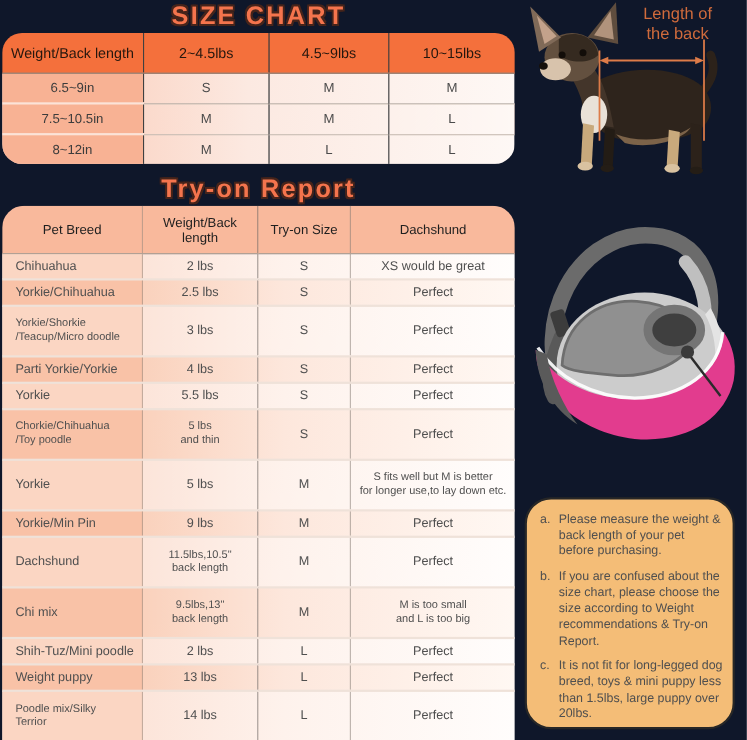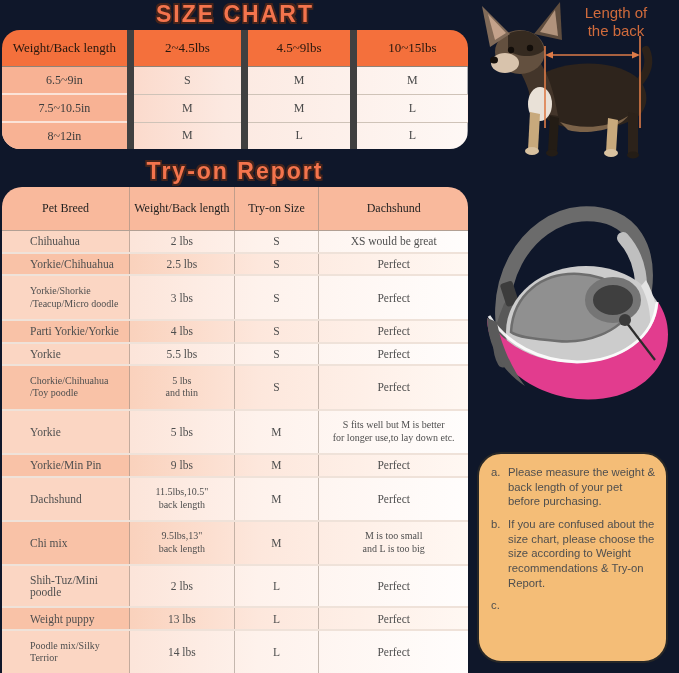--- a/index.html
+++ b/index.html
@@ -14,43 +14,43 @@
       -1.6px -1.6px 0 #46241b, 1.6px -1.6px 0 #46241b,
       -1.6px  1.6px 0 #46241b, 1.6px  1.6px 0 #46241b,
       -1.6px  0 0 #46241b, 1.6px 0 0 #46241b,
        0 -1.6px 0 #46241b, 0 1.6px 0 #46241b;
   }
   #size-chart-title{top:1px;left:0;width:470px;text-align:center;font-size:23px;}
   #tryon-title{top:158px;left:0;width:470px;text-align:center;font-size:23px;}
   .tips-title{left:481px;top:414px;font-size:27px;letter-spacing:1px;font-style:italic;margin-top:48px;}
 
   
-  .tbl-wrap{position:absolute;overflow:hidden;font-family:Liberation Serif, serif;}
+  .tbl-wrap{position:absolute;overflow:hidden;}
   #size-wrap{left:2px;top:30px;width:466px;height:119px;border-radius:18px;}
   #tryon-wrap{left:2px;top:187px;width:466px;height:486px;border-radius:20px 20px 0 0;}
   table{width:100%;height:100%;border-collapse:collapse;table-layout:fixed;}
   th,td{padding:0 2px;vertical-align:middle;text-align:center;white-space:pre-line;}
 
   
   #size-table th{background:#F4703C;height:36px;font-size:13px;font-weight:normal;color:#26170e;
     border-bottom:1px solid #8f8378;}
-  #size-table th + th, #size-table td + td{border-left:7px solid #404040;}
+  #size-table th + th, #size-table td + td{border-left:1px solid #404040;}
   #size-table tbody tr + tr td{border-top:1px solid #cfc3b8;}
   #size-table td{font-size:12px;color:#4b4b4b;}
   #size-table tbody tr{background:linear-gradient(90deg,#FBDACC 28%,#FCE9E1 48%,#FEF8F5 100%);}
   #size-table td:first-child{background:#F8B294;color:#3c3c3c;margin-left:21px;}
   #size-table tbody tr + tr td:first-child{border-top:2px solid #fbe3d8;}
 
   
   #tryon-table th{background:#F9B99C;height:43px;font-size:12px;font-weight:normal;color:#1f1f1f;
     border-bottom:1px solid #b2a094;}
   #tryon-table th + th, #tryon-table td + td{border-left:1px solid rgba(150,137,126,.55);}
   #tryon-table tbody tr + tr td{border-top:2px solid #efe2d9;}
   #tryon-table td{font-size:11.5px;color:#4f4f4f;}
-  #tryon-table td:first-child{text-align:left;padding-left:28px;}
+  #tryon-table td:first-child{text-align:left;padding-left:12px;}
   #tryon-table tbody tr:nth-child(odd){background:linear-gradient(90deg,#FCE5DA 28%,#FEF2EC 55%,#FFFDFC 100%);}
   #tryon-table tbody tr:nth-child(even){background:linear-gradient(90deg,#FAD2BD 28%,#FDE7DC 55%,#FFF8F3 100%);}
   #tryon-table tbody tr:nth-child(odd) td:first-child{background:#FBD6C3;}
   #tryon-table tbody tr:nth-child(even) td:first-child{background:#F9C2A7;}
   #tryon-table td.multiline{font-size:10px;line-height:1.25;}
 
   
   .dog-figure{position:absolute;left:470px;top:0;width:209px;height:160px;}
   .annotation{position:absolute;left:86px;top:4px;width:120px;text-align:center;
     color:#D06B3C;font-size:15px;line-height:1.2;white-space:pre-line;}
@@ -281,16 +281,17 @@
     <div class="tip-item">
       <span class="tip-marker">a.</span>
       <span class="tip-text">Please measure the weight &amp; back length of your pet before purchasing.</span>
     </div>
     <div class="tip-item">
       <span class="tip-marker">b.</span>
       <span class="tip-text">If you are confused about the size chart, please choose the size according to Weight recommendations &amp; Try-on Report.</span>
     </div>
     <div class="tip-item">
       <span class="tip-marker">c.</span>
+      <span class="tip-text">It is not fit for long-legged dog breed, toys &amp; mini puppy less than 1.5lbs, large puppy over 20lbs.</span>
     </div>
   </div>
 
 </div>
 
 </body></html>

